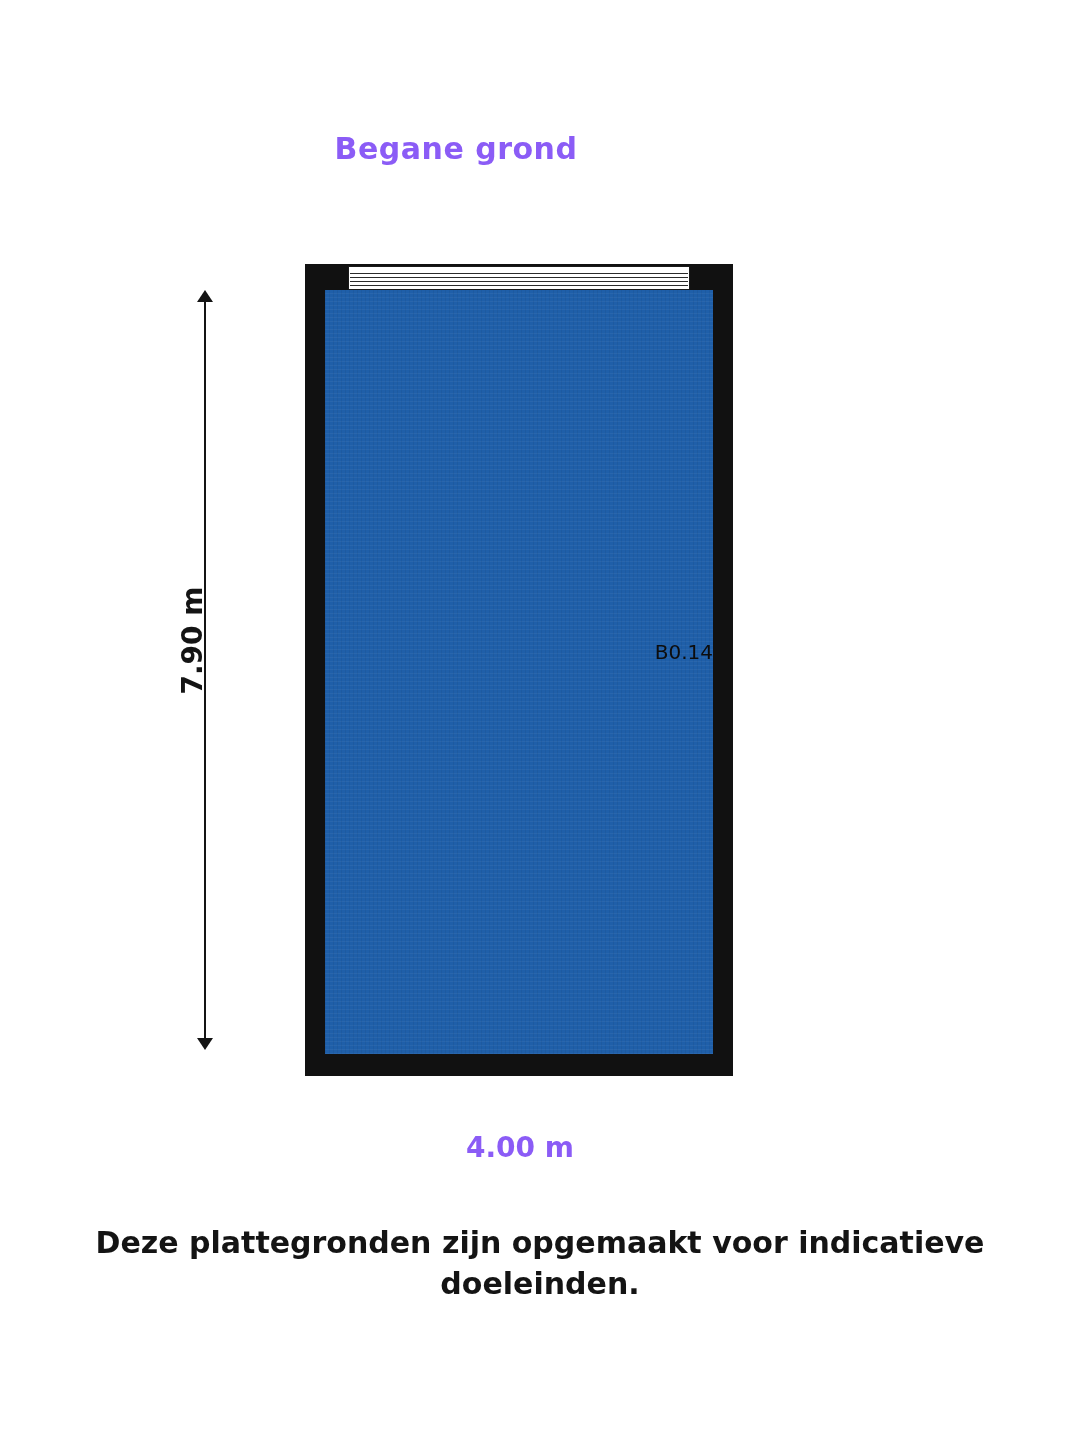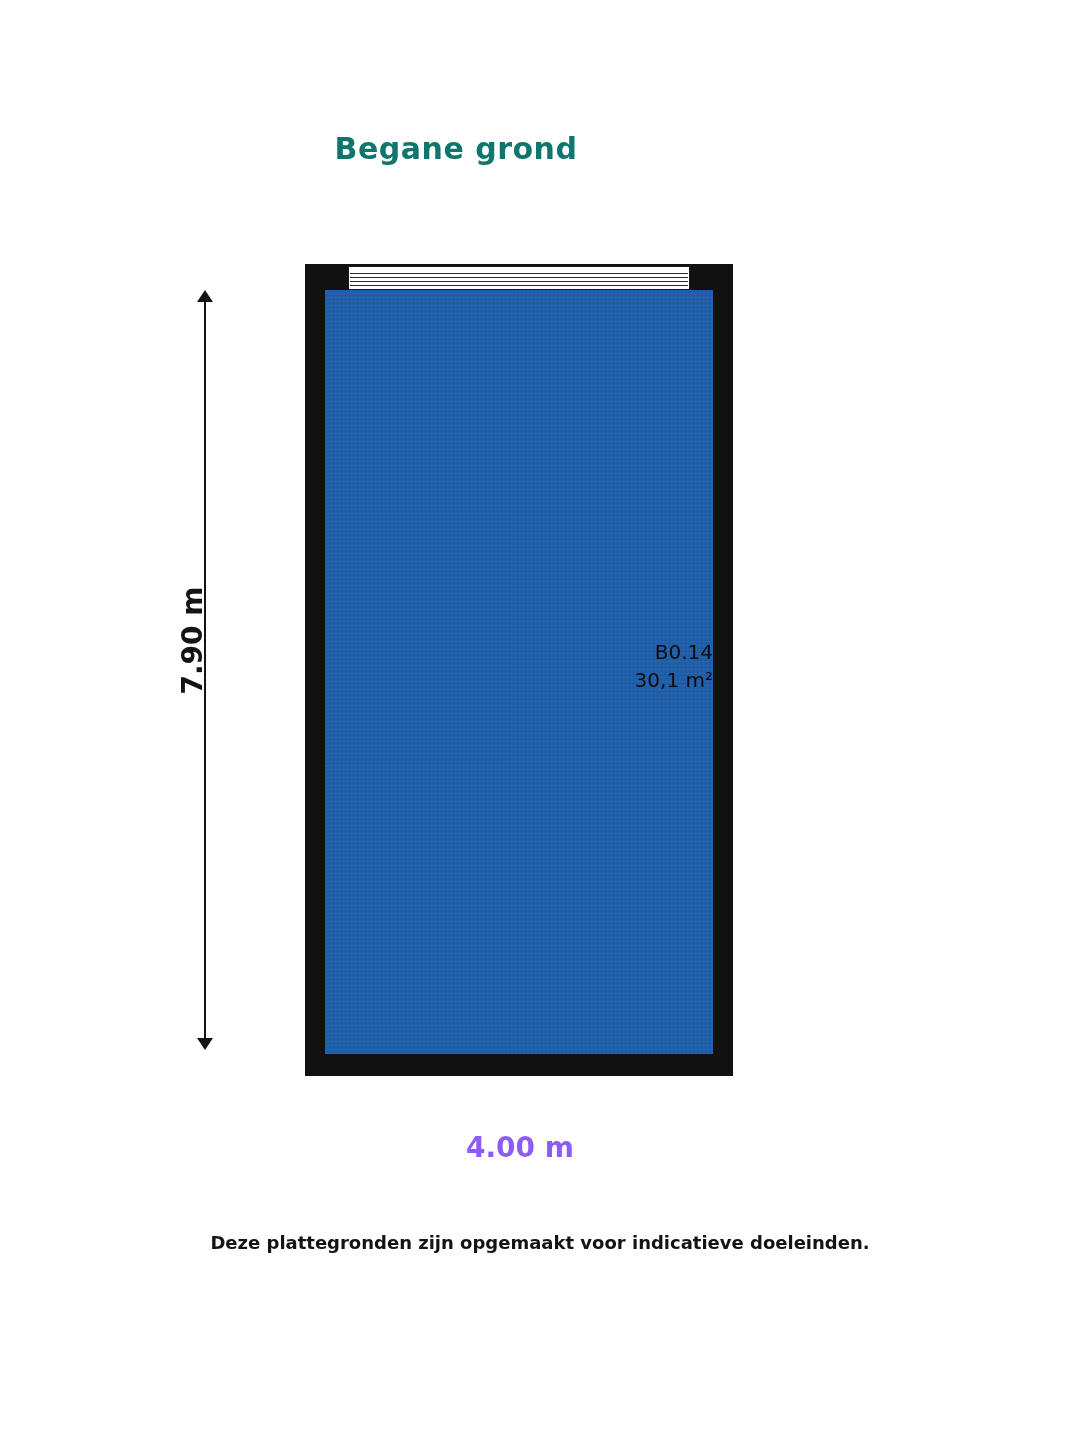--- a/index.html
+++ b/index.html
@@ -19,21 +19,21 @@
   
   .floor-title {
     position: absolute;
     top: 131px;
     left: 0;
     width: 912px;
     text-align: center;
     font-size: 30px;
     font-weight: bold;
     letter-spacing: 0.5px;
-    color: #0f766e;
+    color: #8b5cf6;
   }
 
   
   .plan {
     position: absolute;
     left: 305px;
     top: 264px;
     width: 428px;
     height: 812px;
   }
@@ -194,21 +194,21 @@
     padding: 3px 0;
   }
 
   
   .disclaimer {
     position: absolute;
     left: 0;
     top: 1222px;
     width: 1080px;
     text-align: center;
-    font-size: 18px;
+    font-size: 30px;
     font-weight: bold;
     line-height: 41px;
     color: #141414;
   }
 </style>
 </head>
 <body>
 
 <div class="floor-title">Begane grond</div>
 
@@ -220,21 +220,20 @@
 
   <div class="door-opening">
     <div class="slat s1"></div>
     <div class="slat s2"></div>
     <div class="slat s3"></div>
     <div class="slat s4"></div>
   </div>
 
   <div class="room-label">
     <div>B0.14</div>
-    <div>30,1 m²</div>
   </div>
 
 </div>
 
 <div class="dim-vertical">
   <div class="arrow-up"></div>
   <div class="line"></div>
   <div class="arrow-down"></div>
   <div class="v-text">7.90 m</div>
 </div>

